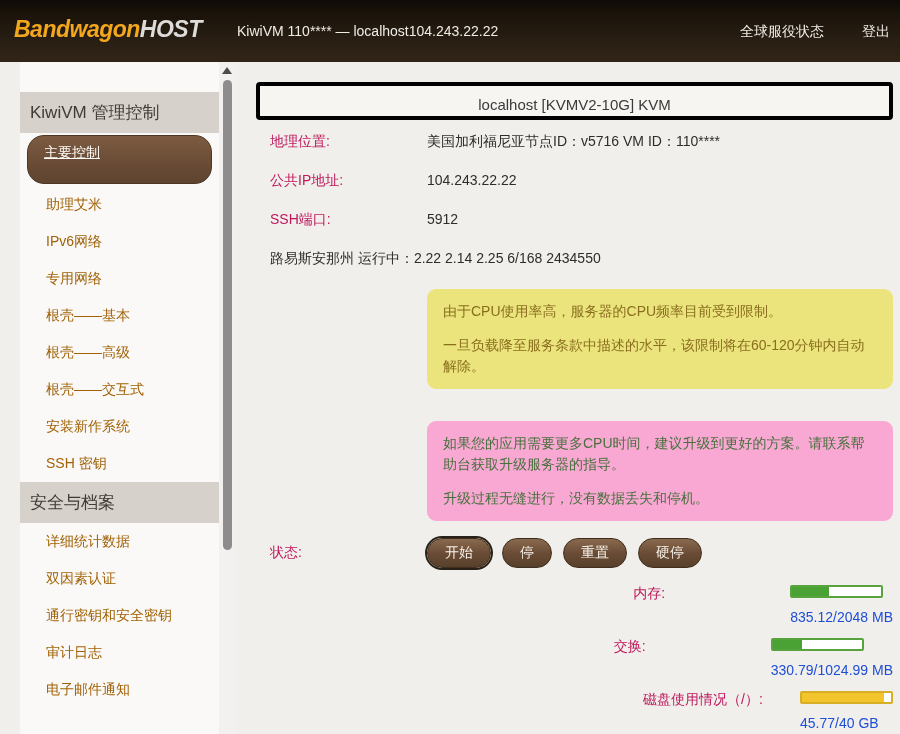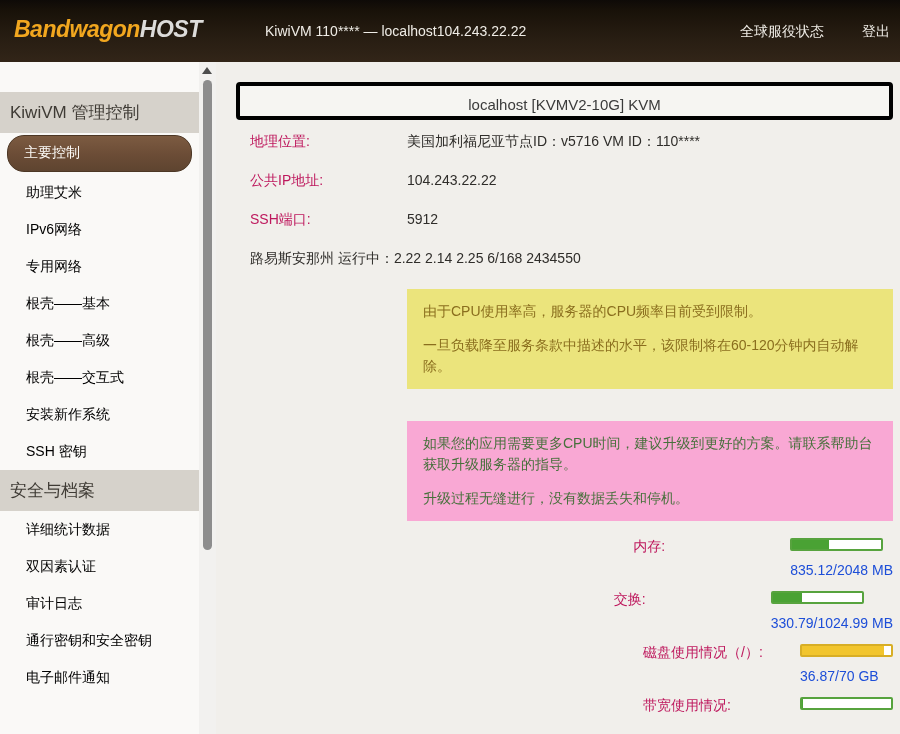--- a/index.html
+++ b/index.html
@@ -7,55 +7,55 @@
   body { font-family:"Liberation Sans", sans-serif; background:#f1efeb; }
   .app { width:900px; height:734px; display:flex; flex-direction:column; }
 
   
   .topbar { height:62px; flex:0 0 62px; position:relative;
     background:linear-gradient(180deg,#0e0a07 0%,#191209 18%,#271d12 60%,#322518 100%); }
   .logo { position:absolute; left:14px; top:16px; font-size:23px; font-weight:bold;
     letter-spacing:-0.5px; font-style:italic; cursor:pointer; }
   .logo .l1 { color:#f2a71f; }
   .logo .l2 { color:#dddcda; }
-  .vm-title { position:absolute; left:237px; top:23px; color:#efece6; font-size:14px;margin-left:28px; }
+  .vm-title { position:absolute; left:237px; top:23px; color:#efece6; font-size:14px; }
   .top-links { position:absolute; right:10px; top:23px; display:flex; gap:38px;margin-left:26px; }
   .top-links a { color:#efece6; font-size:14px; text-decoration:none; cursor:pointer; }
 
   
   .cols { flex:1; display:flex; min-height:0; }
-  .sidebar { width:199px; flex:0 0 199px; background:#faf9f7; padding-top:30px; }
+  .sidebar { width:199px; flex:0 0 199px; background:#faf9f7; padding-top:30px;margin-left:20px; }
   .side-header { height:41px; line-height:41px; background:#d6d2cb; color:#3f3b35;
     font-size:17px; padding-left:10px; }
   .side-item { height:37px; line-height:37px; padding-left:26px; font-size:14px;
-    color:#000000; cursor:pointer; }
-  .side-item.selected { height:37px; line-height:33px; margin:2px 7px;
+    color:#a16207; cursor:pointer; }
+  .side-item.selected { height:49px; line-height:33px; margin:2px 7px;
     padding-left:16px; border-radius:17px; color:#fdfbf8;
     background:linear-gradient(180deg,#7c5b41 0%,#6b4c36 55%,#5e4430 100%);
-    border:1px solid #4c3725; }
+    border:1px solid #4c3725;text-decoration:underline; }
 
   .scrollcol { width:17px; flex:0 0 17px; background:#f2f1ef; position:relative; }
   .scroll-arrow { position:absolute; top:5px; left:3px; width:0; height:0;
     border-left:5px solid transparent; border-right:5px solid transparent;
     border-bottom:7px solid #4d4d4d; cursor:pointer; }
   .scroll-thumb { position:absolute; top:18px; left:4px; width:9px; height:470px;
     background:#8d8d8d; border-radius:5px; cursor:pointer; }
 
   
   .main { flex:1; padding:20px 7px 0 20px; min-width:0; }
   .panel-title { height:38px; line-height:38px; text-align:center; font-size:15px;
     color:#3b3b3b; background:#f6f5f2; border:4px solid #000000; border-radius:4px; }
 
   .info-rows { margin-top:13px; }
   .row { display:flex; padding-left:14px; font-size:14px; }
   .info-rows .row { margin-bottom:21px; }
   .lbl { width:157px; flex:0 0 157px; color:#be185d; }
   .val { color:#2f2d2a; }
 
-  .alert { margin-left:171px; border-radius:0; padding:12px 16px; font-size:14px;
+  .alert { margin-left:171px; border-radius:9px; padding:12px 16px; font-size:14px;
     line-height:21px; }
   .alert p + p { margin-top:13px; }
   .alert.warning { background:#ebe47c; color:#8a6e1e; margin-top:16px; }
   .alert.success { background:#f9a8d4; color:#47703c; margin-top:32px; }
 
   .status-row { margin-top:17px; align-items:center; }
   .btns { display:flex; gap:11px; }
   .pill-btn { height:30px; border-radius:16px; padding:0 17px; font-size:14px;
     color:#f7f2ea; cursor:pointer; font-family:inherit;
     background:linear-gradient(180deg,#8a6a4e 0%,#6b4c36 50%,#57402a 100%);
@@ -96,22 +96,22 @@
       <div class="side-item">IPv6网络</div>
       <div class="side-item">专用网络</div>
       <div class="side-item">根壳——基本</div>
       <div class="side-item">根壳——高级</div>
       <div class="side-item">根壳——交互式</div>
       <div class="side-item">安装新作系统</div>
       <div class="side-item">SSH 密钥</div>
       <div class="side-header">安全与档案</div>
       <div class="side-item">详细统计数据</div>
       <div class="side-item">双因素认证</div>
+      <div class="side-item">通行密钥和安全密钥</div>
       <div class="side-item">审计日志</div>
-      <div class="side-item">通行密钥和安全密钥</div>
       <div class="side-item">电子邮件通知</div>
     </aside>
 
     <div class="scrollcol">
       <div class="scroll-arrow"></div>
       <div class="scroll-thumb"></div>
     </div>
 
     <main class="main">
 
@@ -138,20 +138,29 @@
       <div class="alert warning">
         <p>由于CPU使用率高，服务器的CPU频率目前受到限制。</p>
         <p>一旦负载降至服务条款中描述的水平，该限制将在60-120分钟内自动解除。</p>
       </div>
 
       <div class="alert success">
         <p>如果您的应用需要更多CPU时间，建议升级到更好的方案。请联系帮助台获取升级服务器的指导。</p>
         <p>升级过程无缝进行，没有数据丢失和停机。</p>
       </div>
 
+      <div class="row status-row">
+        <div class="lbl">状态:</div>
+        <div class="btns">
+          <button class="pill-btn focused">开始</button>
+          <button class="pill-btn">停</button>
+          <button class="pill-btn">重置</button>
+          <button class="pill-btn">硬停</button>
+        </div>
+      </div>
 
       <div class="row res-row">
         <div class="lbl">内存:</div>
         <div>
           <div class="bar green">
               <div class="bar-fill" style="width: 40.8%;"></div>
             </div>
           <div class="res-text">835.12/2048 MB</div>
         </div>
       </div>
@@ -165,21 +174,21 @@
           <div class="res-text">330.79/1024.99 MB</div>
         </div>
       </div>
 
       <div class="row res-row">
         <div class="lbl">磁盘使用情况（/）:</div>
         <div>
           <div class="bar yellow">
               <div class="bar-fill" style="width: 92.2%;"></div>
             </div>
-          <div class="res-text">36.87/70 GB</div>
+          <div class="res-text">45.77/40 GB</div>
         </div>
       </div>
 
       <div class="row res-row">
         <div class="lbl">
           <div>带宽使用情况:</div>
 
         </div>
         <div>
           <div class="bar green">

